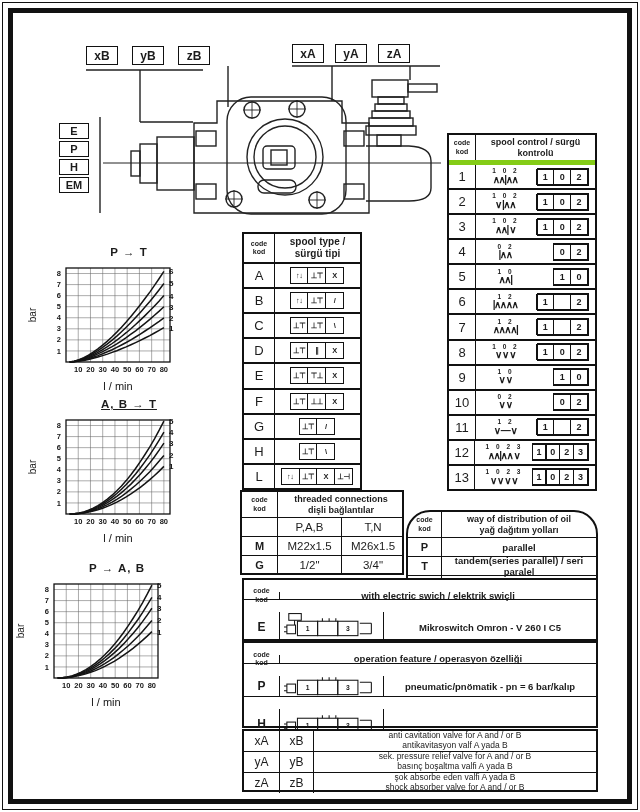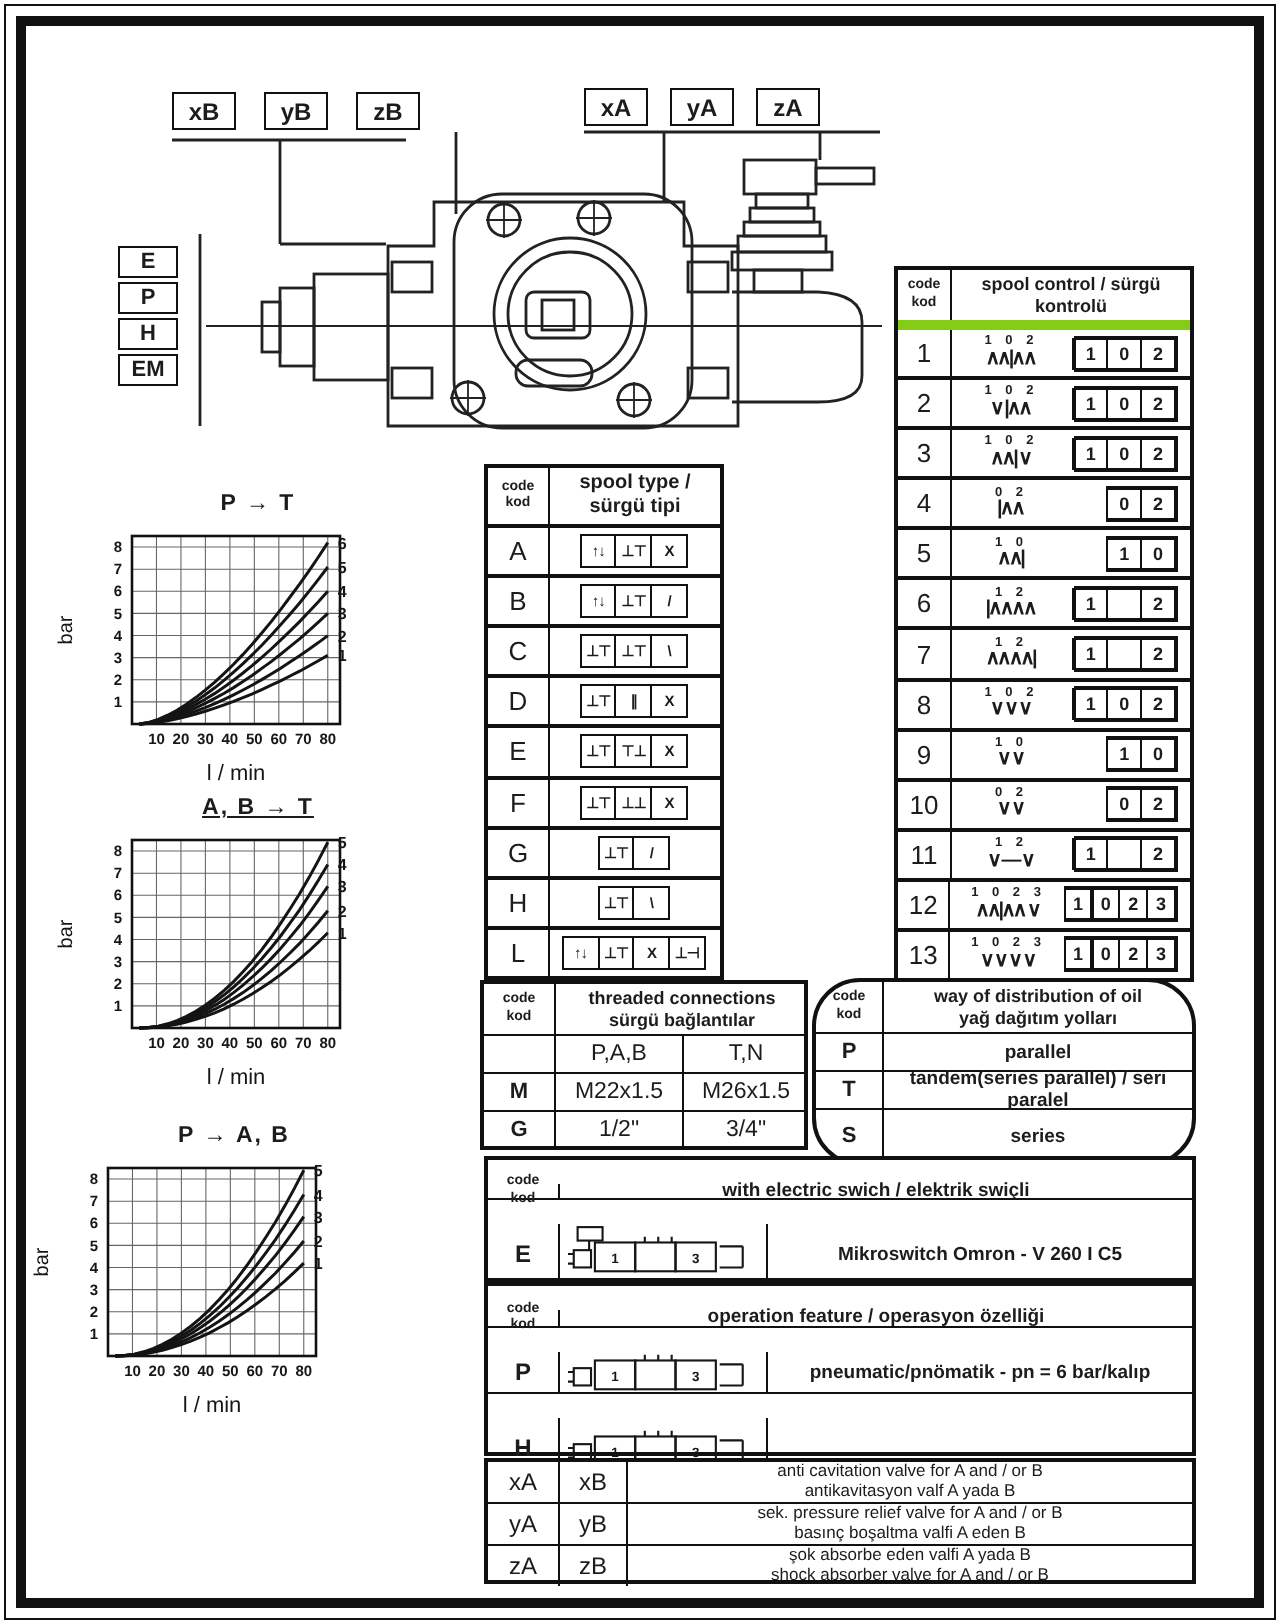--- a/index.html
+++ b/index.html
@@ -67,21 +67,21 @@
   
   #threaded{left:240px;top:490px;width:164px;height:85px;display:grid;
             grid-template-columns:36px 64px 62px;grid-template-rows:26px 19px 19px 1fr;}
   #threaded>div{border-right:1.3px solid #111;border-bottom:1.3px solid #111;display:flex;align-items:center;justify-content:center;}
   #threaded .tbl-title{grid-column:2/4;font-size:9px;}
   #threaded .val{font-size:11px;}
   #threaded .val.big{font-size:11.5px;}
   #threaded .codecell{font-size:11px;font-weight:700;}
 
   
-  #distribution{left:406px;top:489px;width:192px;height:94px;display:grid;
+  #distribution{left:406px;top:510px;width:192px;height:94px;display:grid;
                 grid-template-columns:34px 1fr;grid-template-rows:26px 19px 19px 1fr;border-radius:24px;}
   #distribution>div{border-right:1.3px solid #111;border-bottom:1.3px solid #111;display:flex;align-items:center;justify-content:center;}
   #distribution .tbl-title{font-size:9px;}
   #distribution .codecell{font-size:11px;font-weight:700;}
   #distribution .val{font-size:9.5px;font-weight:700;text-align:center;}
 
   
   #electric{left:242px;top:578px;width:356px;height:63px;display:grid;
             grid-template-columns:36px 104px 1fr;grid-template-rows:20px 1fr;}
   #operation{left:242px;top:641px;width:356px;height:87px;display:grid;
@@ -572,21 +572,21 @@
             <span class="sc-box">3</span>
           </div>
         </div>
       </div>
   </div>
 
   <div class="tbl" id="threaded">
     <div class="code-hdr">code
 kod</div>
     <div class="tbl-title noborder-r">threaded connections
-sürgü bağlantılar</div>
+dişli bağlantılar</div>
     <div class="codecell"></div>
     <div class="val big">P,A,B</div>
     <div class="val big noborder-r">T,N</div>
     <div class="codecell">M</div>
     <div class="val big">M22x1.5</div>
     <div class="val big noborder-r">M26x1.5</div>
     <div class="codecell noborder-b">G</div>
     <div class="val big noborder-b">1/2"</div>
     <div class="val big noborder-b noborder-r">3/4"</div>
   </div>
@@ -669,21 +669,21 @@
   </div>
 
   <div class="tbl" id="options">
     <div class="bigcode">xA</div>
     <div class="bigcode">xB</div>
     <div class="desc noborder-r">anti cavitation valve for A and / or B
 antikavitasyon valf A yada B</div>
     <div class="bigcode">yA</div>
     <div class="bigcode">yB</div>
     <div class="desc noborder-r">sek. pressure relief valve for A and / or B
-basınç boşaltma valfi A eden B</div>
+basınç boşaltma valfi A yada B</div>
     <div class="bigcode noborder-b">zA</div>
     <div class="bigcode noborder-b">zB</div>
     <div class="desc noborder-b noborder-r">şok absorbe eden valfi A yada B
 shock absorber valve for A and / or B</div>
   </div>
 
   <div class="frame-outer"></div>
   <div class="frame-inner"></div>
 </div>
 

